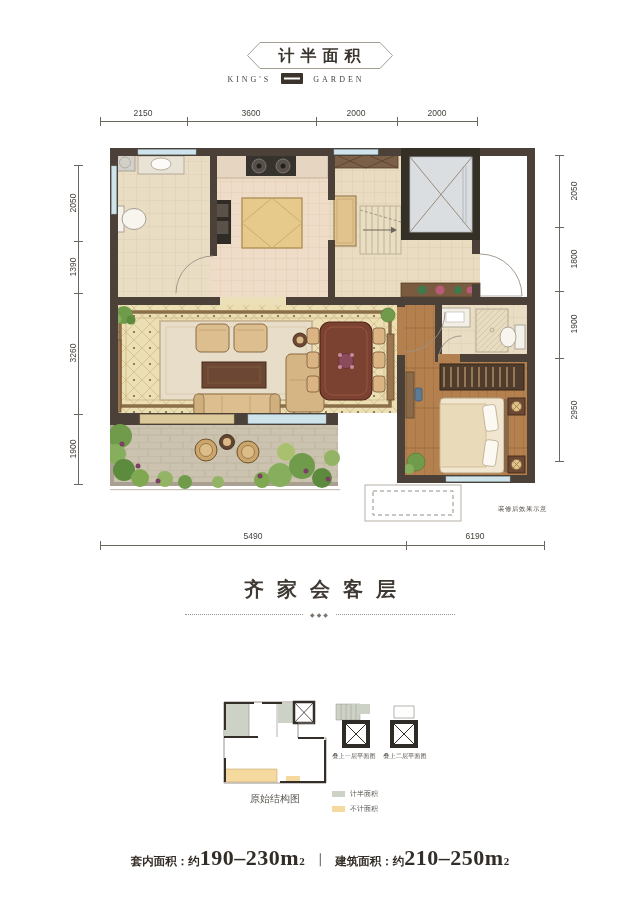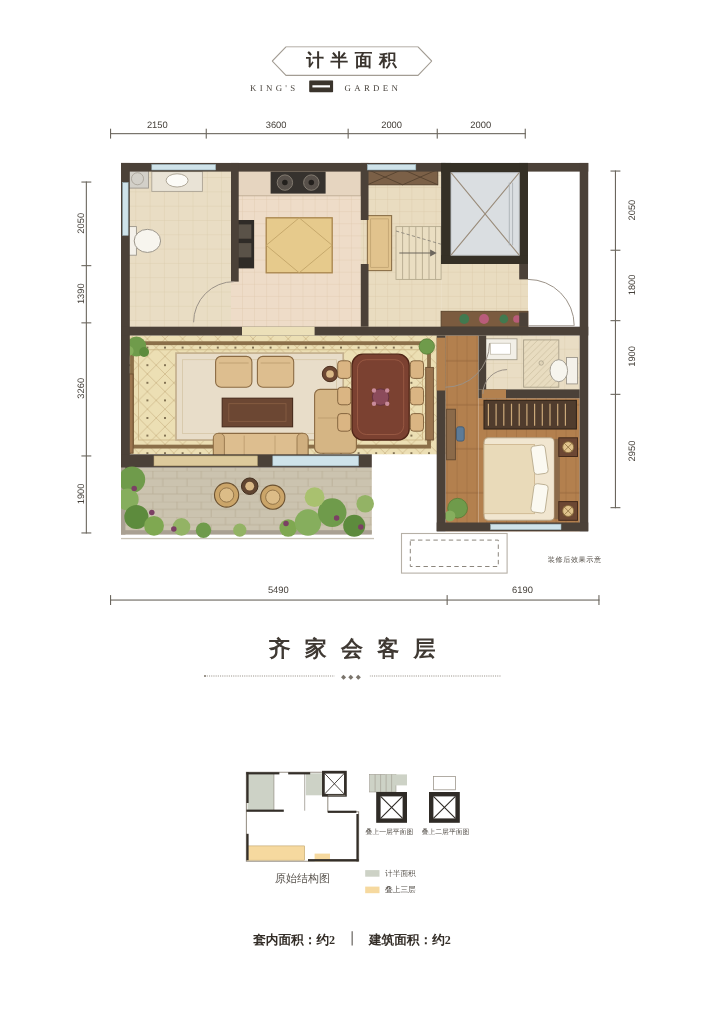--- a/index.html
+++ b/index.html
@@ -385,25 +385,27 @@
 </svg>
 <span class="mini-label tiny" style="left:374px;top:752px;width:62px">叠上二层平面图</span>
 
 <div class="legend" style="left:332px;top:765px">
   <div class="legend-row">
     <div class="legend-swatch" style="background: rgb(205, 210, 198);"></div>
     <span class="legend-text">计半面积</span>
   </div>
   <div class="legend-row">
     <div class="legend-swatch" style="background: rgb(246, 217, 159);"></div>
-    <span class="legend-text">叠上三层</span>
+    <span class="legend-text">不计面积</span>
   </div>
 </div>
 
 <div class="footer" style="top:845px">
   <span class="f-label">套内面积：</span>
   <span class="f-label">约</span>
+  <span class="f-value">190–230m</span>
     <span class="f-sup">2</span>
   <span class="f-div">｜</span>
   <span class="f-label">建筑面积：</span>
   <span class="f-label">约</span>
+  <span class="f-value">210–250m</span>
     <span class="f-sup">2</span>
 </div>
 
 </body></html>

